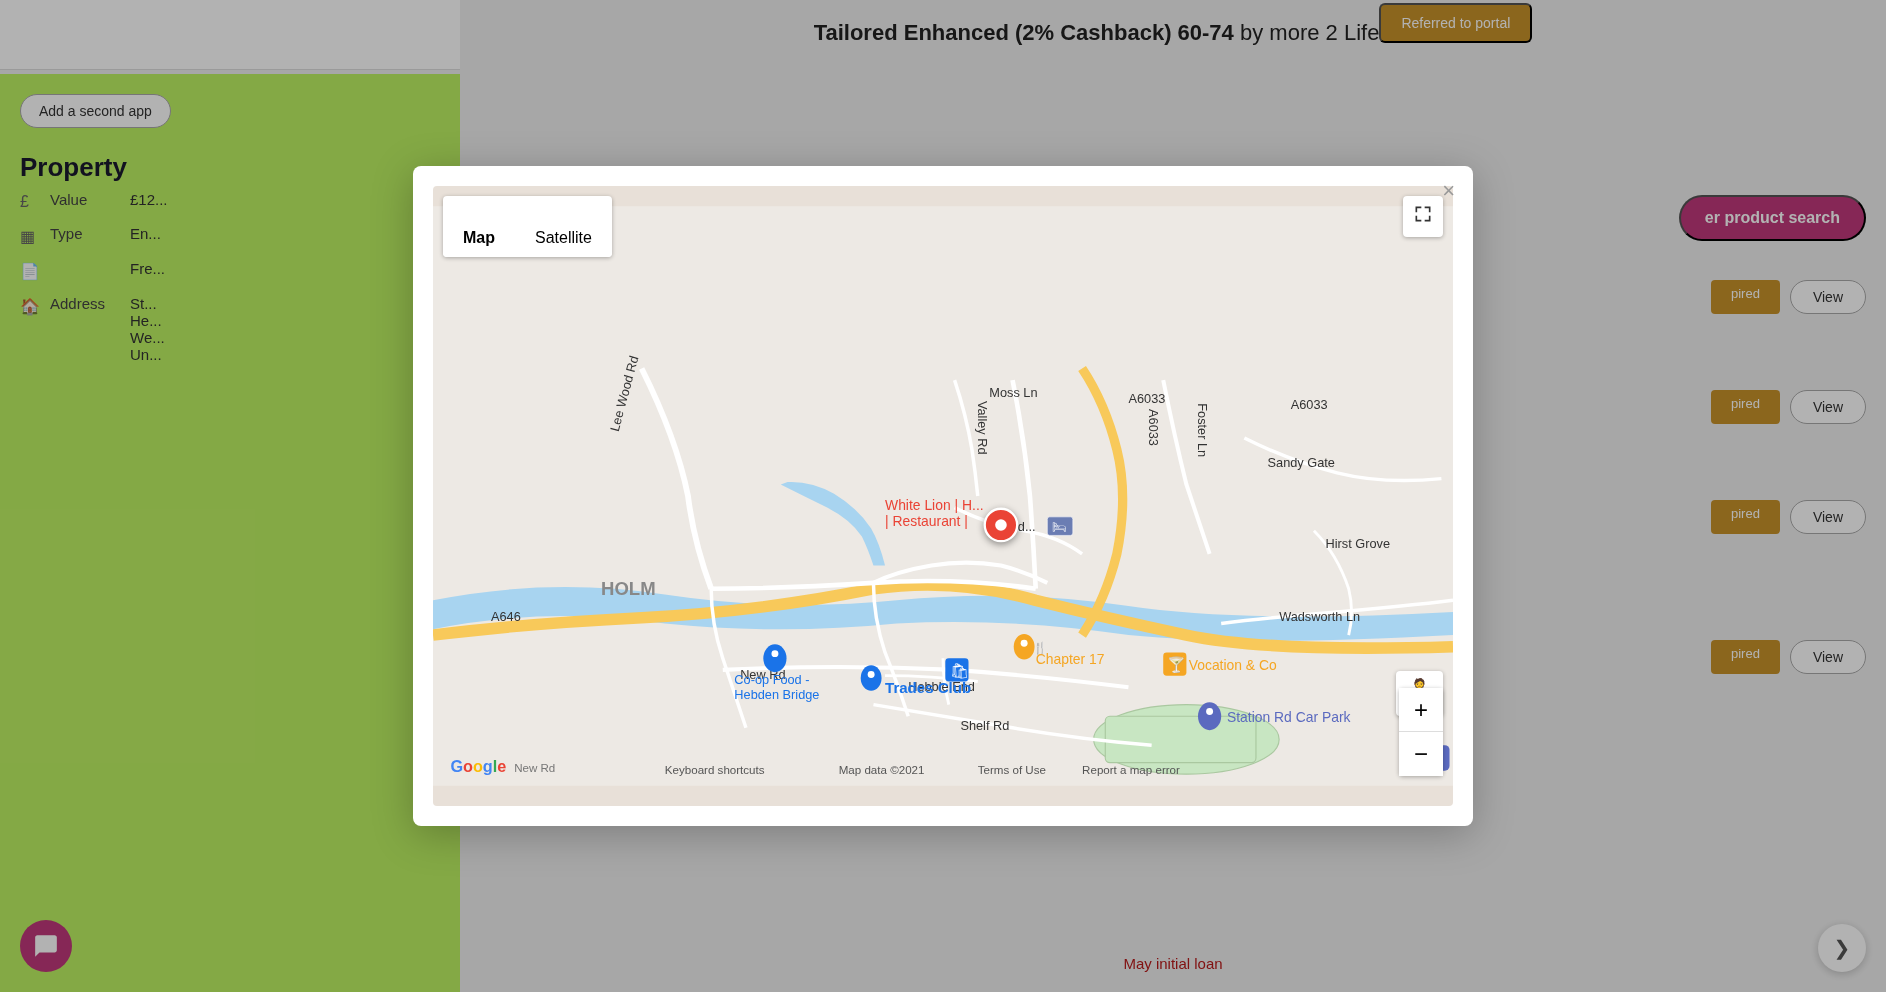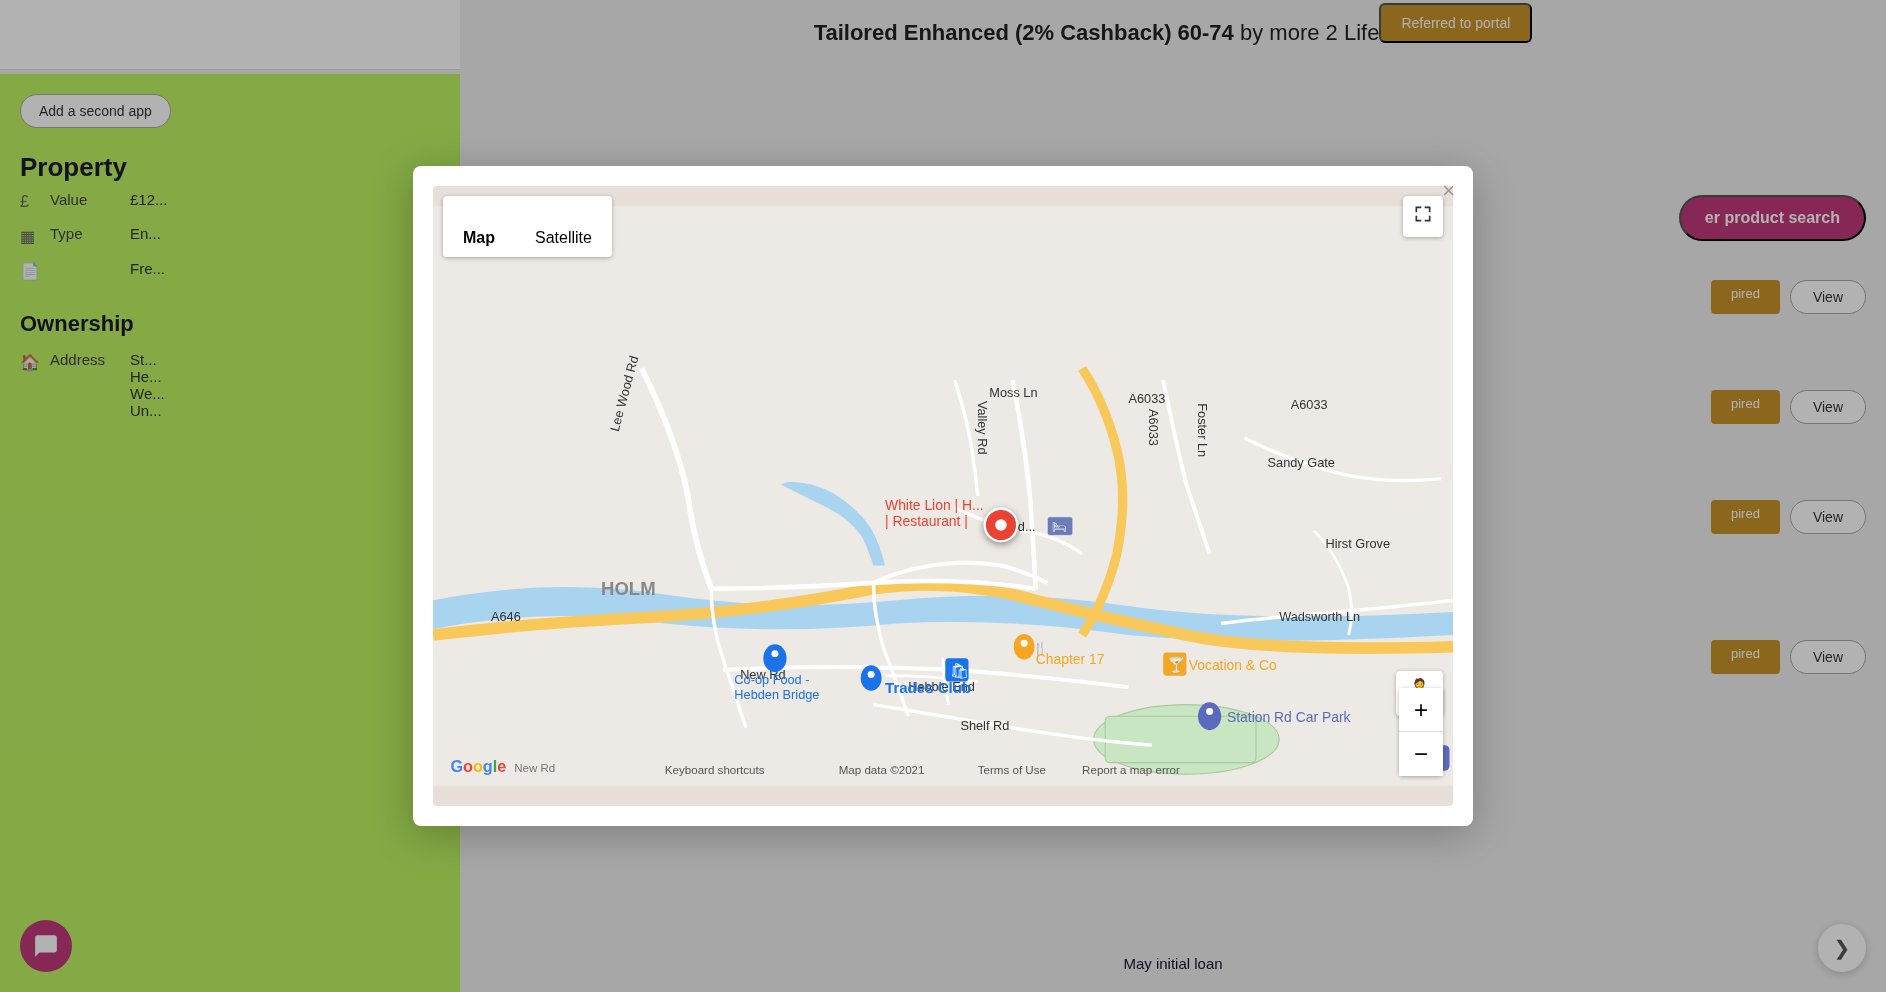--- a/index.html
+++ b/index.html
@@ -364,21 +364,20 @@
     <span class="property-icon">▦</span>
     <span class="property-label">Type</span>
     <span class="property-value">En...</span>
   </div>
   <div class="property-row">
     <span class="property-icon">📄</span>
     <span class="property-label"></span>
     <span class="property-value">Fre...</span>
   </div>
 
-  <div class="ownership-title">Ownership</div>
 
   <div class="property-row">
     <span class="property-icon">🏠</span>
     <span class="property-label">Address</span>
     <div>
       <div class="property-value">St...</div>
       <div class="property-value">He...</div>
       <div class="property-value">We...</div>
       <div class="property-value">Un...</div>
     </div>
@@ -409,21 +408,21 @@
   <div style="position:absolute; top:500px; right:20px; display:flex; gap:10px;">
     <span class="expired-badge">pired</span>
     <button class="view-btn">View</button>
   </div>
 
   <div style="position:absolute; top:640px; right:20px; display:flex; gap:10px;">
     <span class="expired-badge">pired</span>
     <button class="view-btn">View</button>
   </div>
 
-  <div style="position:absolute; bottom:20px; left:50%; transform:translateX(-50%); font-size:15px; color:#0f172a;">May initial loan</div>
+  <div style="position:absolute; bottom:20px; left:50%; transform:translateX(-50%); font-size:15px; color:#b91c1c;">May initial loan</div>
 </div>
 
 <div class="chat-bubble">
   <svg width="26" height="26" viewBox="0 0 24 24" fill="white">
     <path d="M20 2H4c-1.1 0-2 .9-2 2v18l4-4h14c1.1 0 2-.9 2-2V4c0-1.1-.9-2-2-2z"></path>
   </svg>
 </div>
 
 <div class="side-chevron">
   <span>❯</span>

